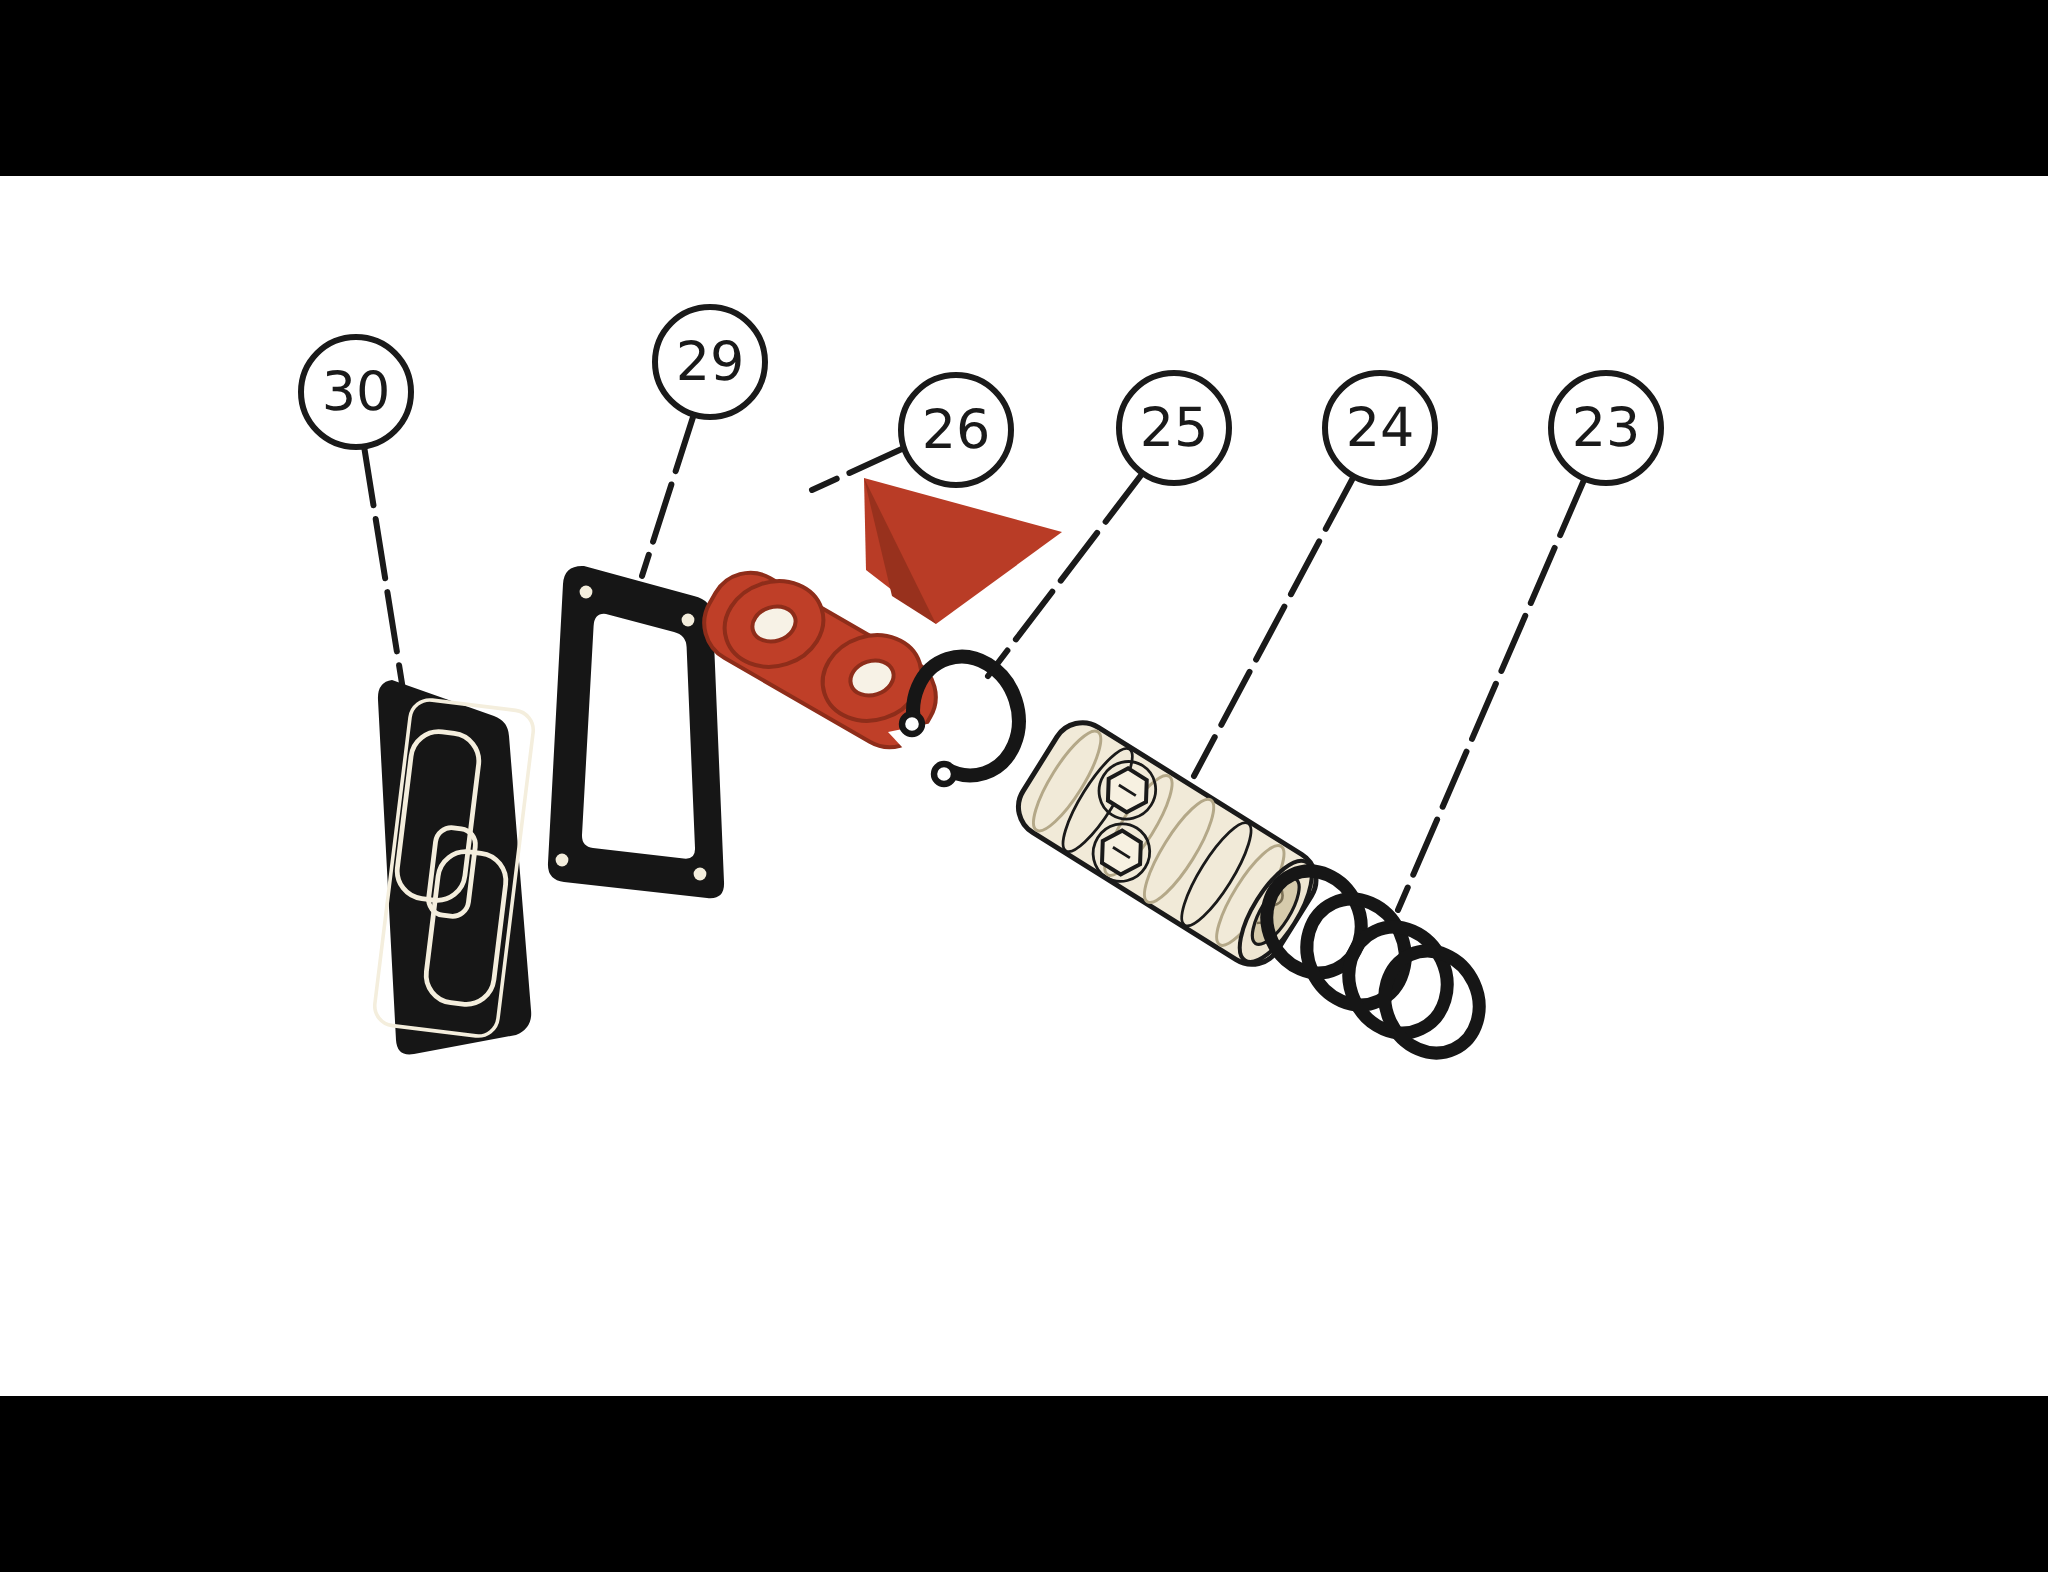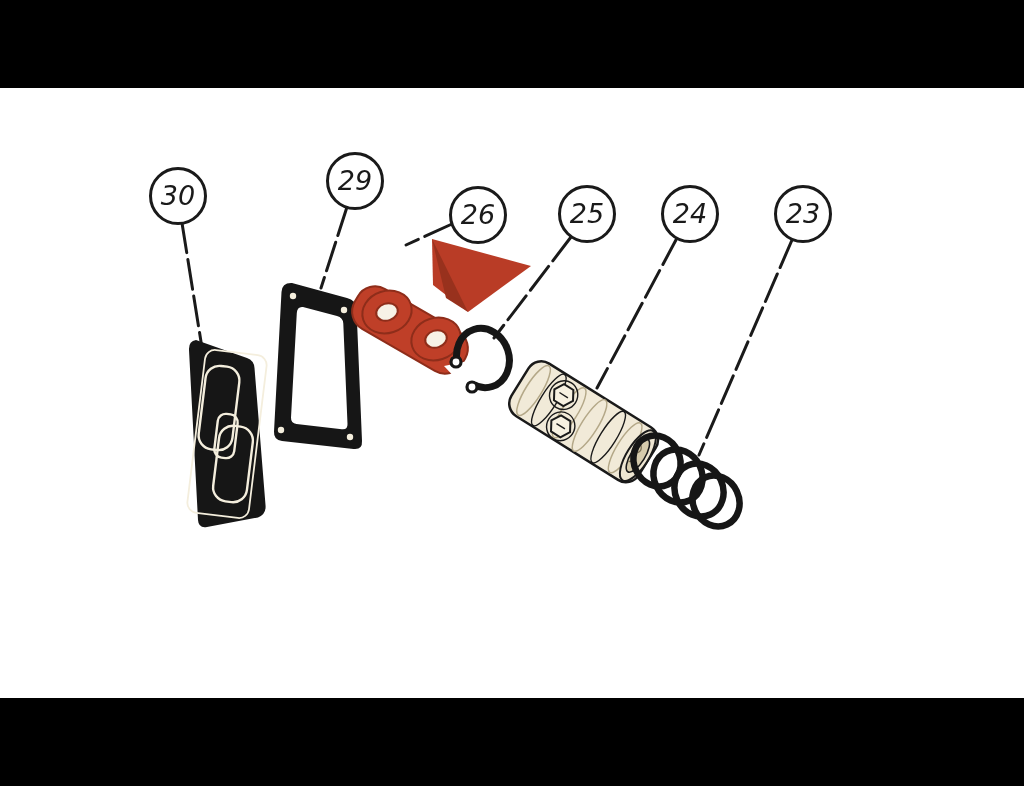--- a/index.html
+++ b/index.html
@@ -8,21 +8,20 @@
     width: 1024px;
     height: 786px;
     background: #000;
     overflow: hidden;
     font-family: "DejaVu Sans", "Liberation Sans", sans-serif;
   }
   #stage {
     position: relative;
     width: 1024px;
     height: 786px;
-    font-style: italic;
   }
   svg { display: block; }
   .callout-circle { fill: #ffffff; stroke: #1a1a1a; stroke-width: 3; }
   .callout-text {
     font-family: "DejaVu Sans", "Liberation Sans", sans-serif;
     font-size: 27px;
     fill: #1a1a1a;
     text-anchor: middle;
   }
   .leader { stroke: #1a1a1a; stroke-width: 3; stroke-dasharray: 30 7; fill: none; stroke-linecap: round; }

